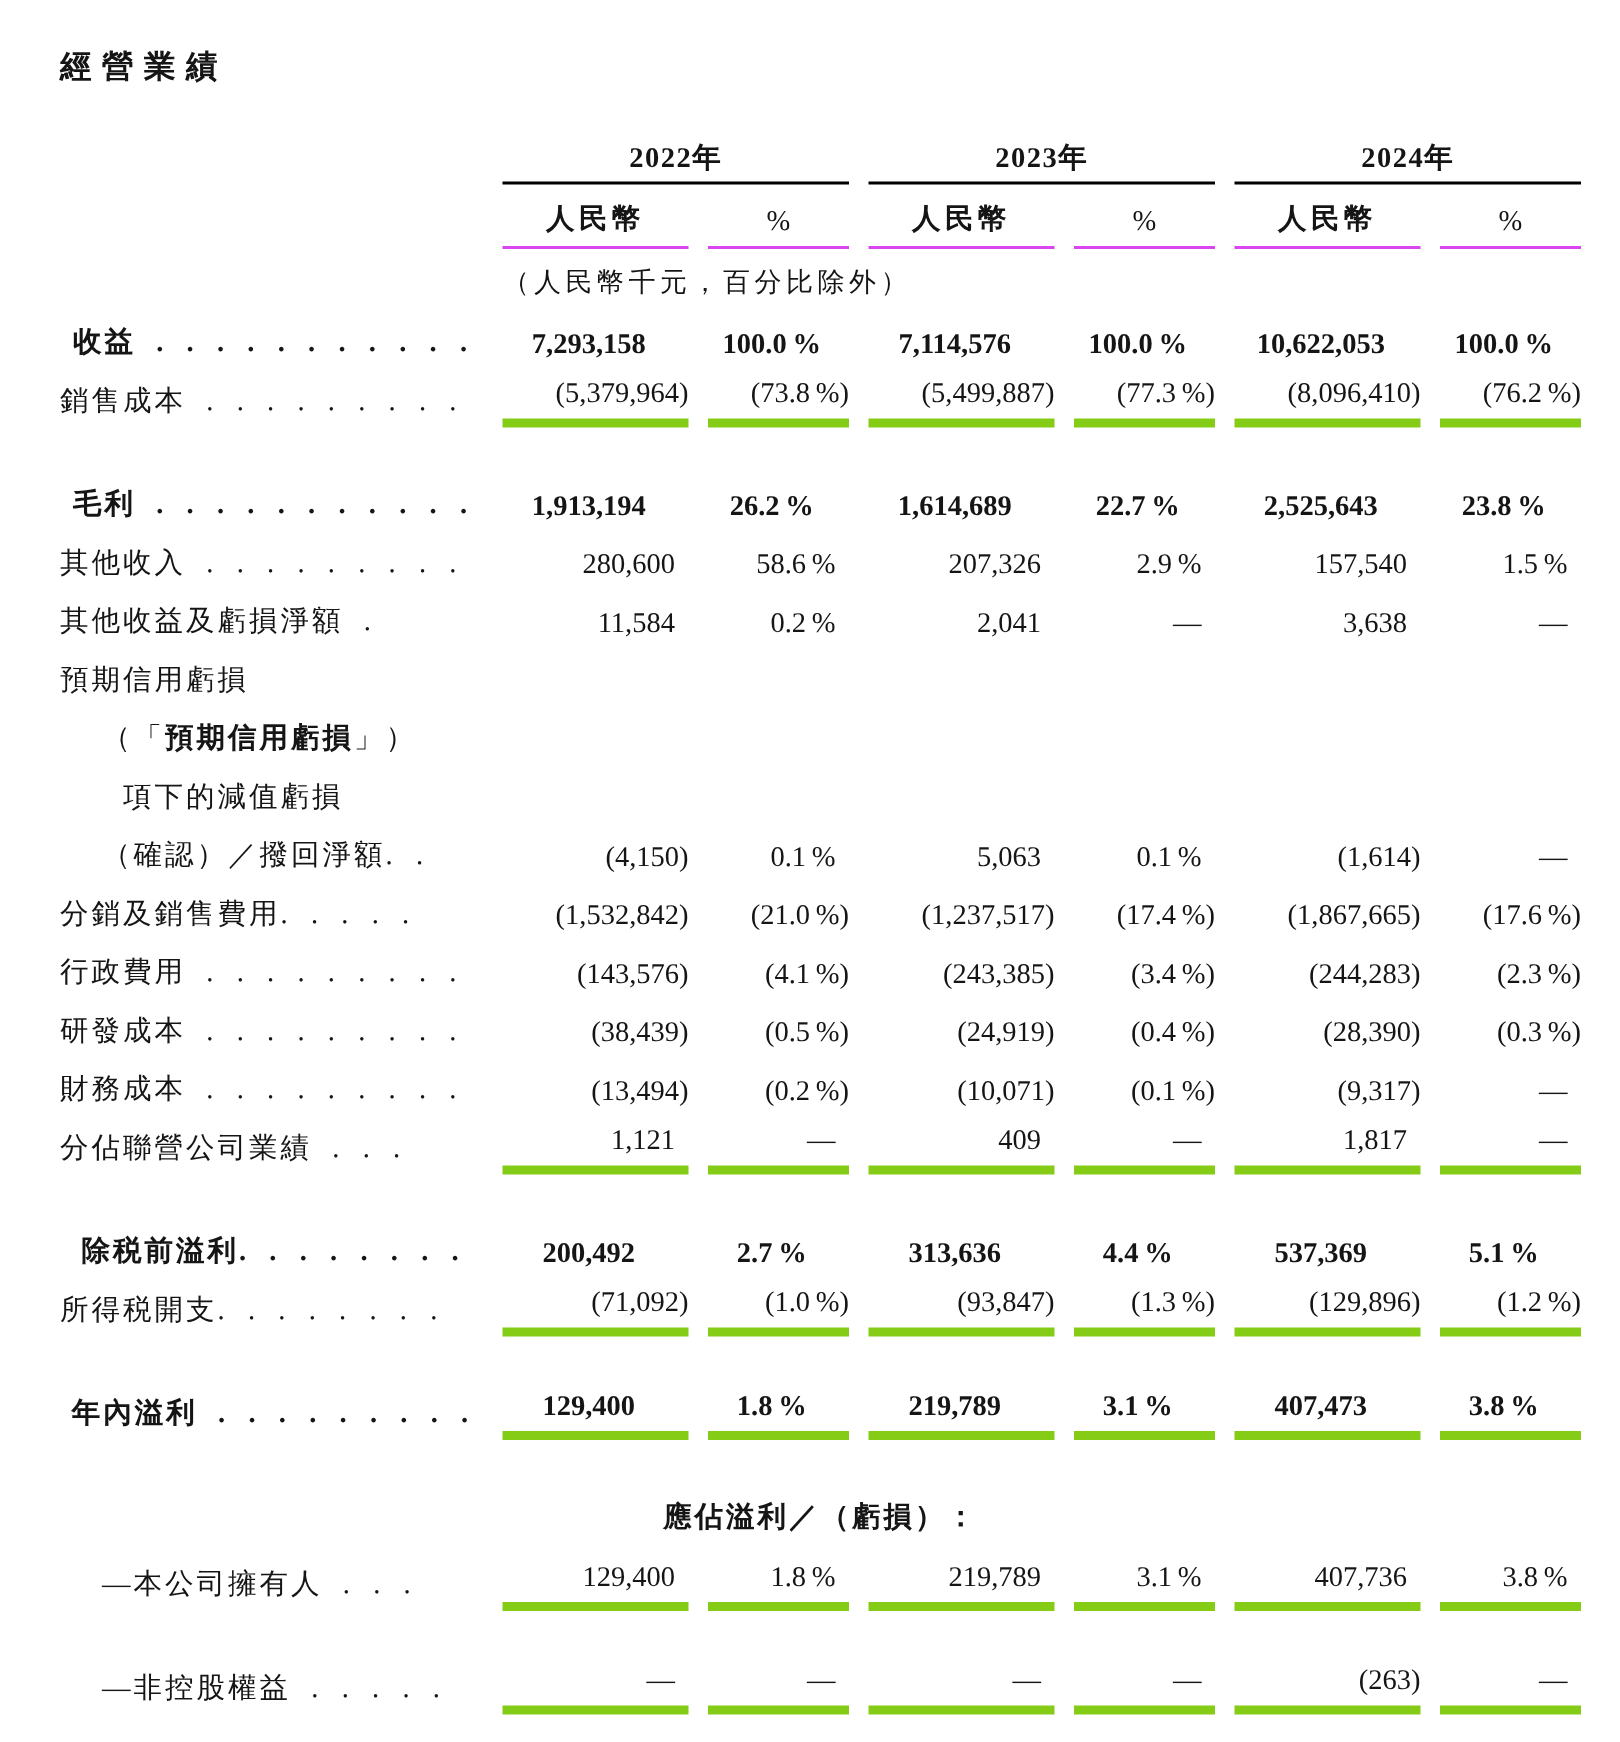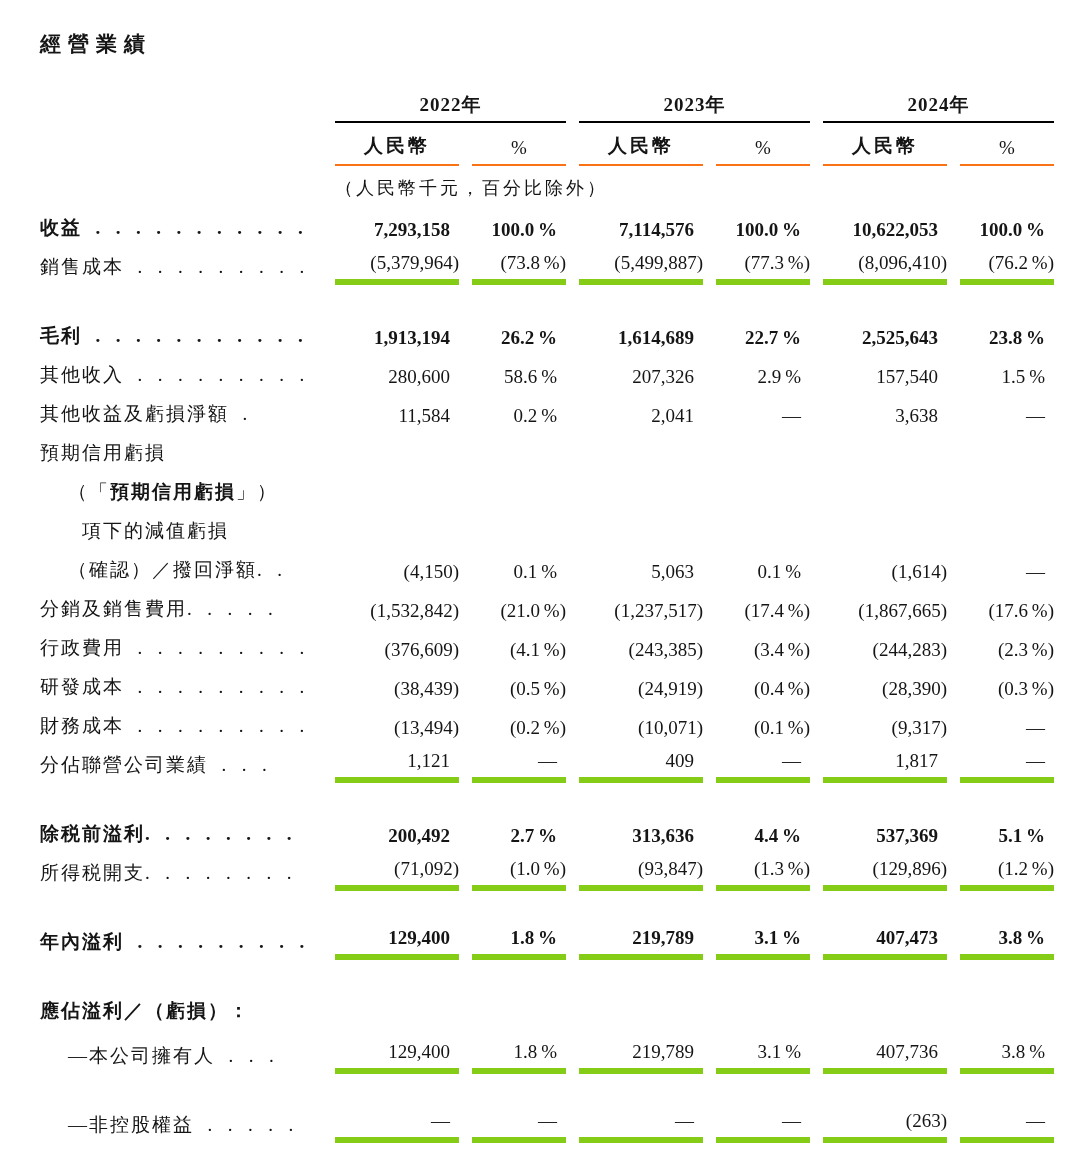--- a/index.html
+++ b/index.html
@@ -15,26 +15,26 @@
   .row { display:flex; column-gap:13px; align-items:flex-end; }
   .cell { flex:0 0 auto; }
   .c-label { width:282px; }
   .c-rmb  { width:124px; }
   .c-pct  { width:94px; }
   .span   { flex:1 1 auto; }
   .lab { font-size:19px; letter-spacing:2px; white-space:pre; padding-bottom:5px; }
   .v   { font-size:19px; text-align:right; padding-bottom:5px; }
   .pad { padding-right:9px; }
   .u   { border-bottom:6px solid #84cc16; }
-  .b   { font-weight:700; }
+  .b   { font-weight:700;text-align:center; }
   .hy  { height:38px;align-items:center; }
   .ycell { width:231px; text-align:center; font-weight:700; font-size:19px;
            border-bottom:2px solid #000; padding-bottom:3px; letter-spacing:1px; }
   .hs  { height:40px; }
-  .shc { text-align:center; font-size:19px; border-bottom:2px solid #f97316; padding-bottom:5px; }
+  .shc { text-align:center; font-size:19px; border-bottom:2px solid #d946ef; padding-bottom:5px; }
   .sh-rmb { font-weight:700; letter-spacing:3px; }
   .nrow { height:36px; }
   .note { width:719px; font-size:18px; letter-spacing:3px; padding-bottom:2px; }
   #rows { margin-top:5px; }
   .drow { height:39px; }
   .gap    { margin-top:30px; }
   .gap-sm { margin-top:6px;justify-content:flex-end; }
 </style>
 </head>
 <body>
@@ -134,21 +134,21 @@
           <div class="cell lab c-label">分銷及銷售費用.  .  .  .  .</div>
           <div class="cell v c-rmb">(1,532,842)</div>
           <div class="cell v c-pct">(21.0 %)</div>
           <div class="cell v c-rmb">(1,237,517)</div>
           <div class="cell v c-pct">(17.4 %)</div>
           <div class="cell v c-rmb">(1,867,665)</div>
           <div class="cell v c-pct">(17.6 %)</div>
         </div>
         <div class="row drow">
           <div class="cell lab c-label">行政費用  .  .  .  .  .  .  .  .  .</div>
-          <div class="cell v c-rmb">(376,609)</div>
+          <div class="cell v c-rmb">(143,576)</div>
           <div class="cell v c-pct">(4.1 %)</div>
           <div class="cell v c-rmb">(243,385)</div>
           <div class="cell v c-pct">(3.4 %)</div>
           <div class="cell v c-rmb">(244,283)</div>
           <div class="cell v c-pct">(2.3 %)</div>
         </div>
         <div class="row drow">
           <div class="cell lab c-label">研發成本  .  .  .  .  .  .  .  .  .</div>
           <div class="cell v c-rmb">(38,439)</div>
           <div class="cell v c-pct">(0.5 %)</div>

